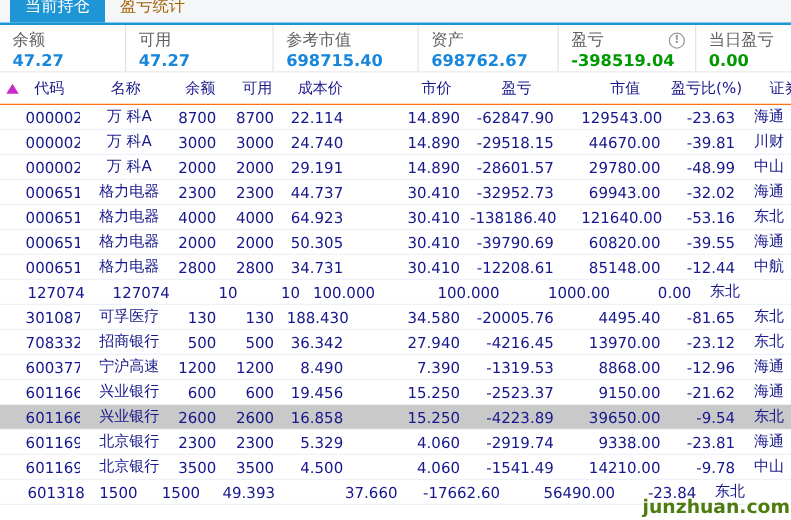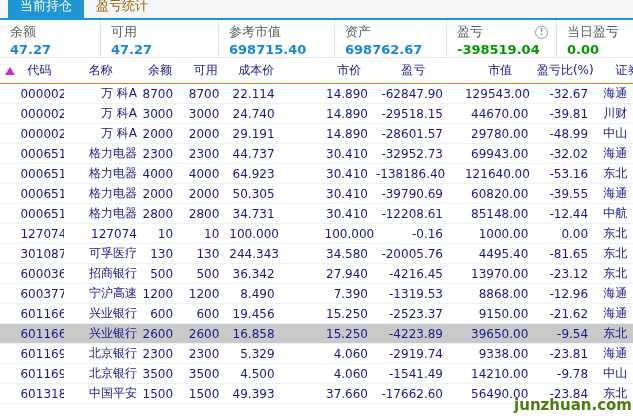--- a/index.html
+++ b/index.html
@@ -30,21 +30,21 @@
   .thead { display:flex; height:26px; align-items:center; border-bottom:1px solid #f97316; }
   .trow { display:flex; height:20px; align-items:center; border-bottom:1px solid #edf2f8;
     background:#fff; }
   .trow.selected { background:#c9c9c9; }
   .cell { white-space:nowrap; overflow:hidden; }
   .c-marker { width:16px; height:100%; display:flex; align-items:center; }
   .tri-up { width:0; height:0; margin-left:5px;
     border-left:5px solid transparent; border-right:5px solid transparent;
     border-bottom:8px solid #cc29cc; }
   .c0{width:54px; text-align:left; padding-left:6px;}
-  .c1{width:80px; text-align:right; padding-left:6px;}
+  .c1{width:80px; text-align:center; padding-left:6px;}
   .c2{width:50px; text-align:right; padding-right:10px;}
   .c3{width:50px; text-align:right; padding-right:10px;}
   .c4{width:60px; text-align:right; padding-right:10px;}
   .c5{width:56px; text-align:right; padding-right:8px;margin-left:40px;}
   .c6{width:84px; text-align:right; padding-right:10px;}
   .c7{width:80px; text-align:right; padding-right:10px;margin-left:12px;}
   .c8{width:62px; text-align:right; padding-right:7px;}
   .c9{width:41px; text-align:left; padding-left:8px;}
   .thead .cell { text-align:center; padding:0; }
   .thead .c0{padding-left:0;} .thead .c1{padding-left:0;}
@@ -125,21 +125,21 @@
         <div class="trow">
           <div class="cell c-marker"></div>
           <div class="cell c0">000002</div>
           <div class="cell c1">万 科A</div>
           <div class="cell c2">8700</div>
           <div class="cell c3">8700</div>
           <div class="cell c4">22.114</div>
           <div class="cell c5">14.890</div>
           <div class="cell c6">-62847.90</div>
           <div class="cell c7">129543.00</div>
-          <div class="cell c8">-32.67</div>
+          <div class="cell c8">-23.63</div>
           <div class="cell c9">海通</div>
         </div>
         <div class="trow">
           <div class="cell c-marker"></div>
           <div class="cell c0">000002</div>
           <div class="cell c1">万 科A</div>
           <div class="cell c2">3000</div>
           <div class="cell c3">3000</div>
           <div class="cell c4">24.740</div>
           <div class="cell c5">14.890</div>
@@ -214,41 +214,40 @@
           <div class="cell c9">中航</div>
         </div>
         <div class="trow">
           <div class="cell c-marker"></div>
           <div class="cell c0">127074</div>
           <div class="cell c1">127074</div>
           <div class="cell c2">10</div>
           <div class="cell c3">10</div>
           <div class="cell c4">100.000</div>
           <div class="cell c5">100.000</div>
-          <div class="cell c6">-0.16</div>
           <div class="cell c7">1000.00</div>
           <div class="cell c8">0.00</div>
           <div class="cell c9">东北</div>
         </div>
         <div class="trow">
           <div class="cell c-marker"></div>
           <div class="cell c0">301087</div>
           <div class="cell c1">可孚医疗</div>
           <div class="cell c2">130</div>
           <div class="cell c3">130</div>
-          <div class="cell c4">244.343</div>
+          <div class="cell c4">188.430</div>
           <div class="cell c5">34.580</div>
           <div class="cell c6">-20005.76</div>
           <div class="cell c7">4495.40</div>
           <div class="cell c8">-81.65</div>
           <div class="cell c9">东北</div>
         </div>
         <div class="trow">
           <div class="cell c-marker"></div>
-          <div class="cell c0">600036</div>
+          <div class="cell c0">708332</div>
           <div class="cell c1">招商银行</div>
           <div class="cell c2">500</div>
           <div class="cell c3">500</div>
           <div class="cell c4">36.342</div>
           <div class="cell c5">27.940</div>
           <div class="cell c6">-4216.45</div>
           <div class="cell c7">13970.00</div>
           <div class="cell c8">-23.12</div>
           <div class="cell c9">东北</div>
         </div>
@@ -313,21 +312,20 @@
           <div class="cell c4">4.500</div>
           <div class="cell c5">4.060</div>
           <div class="cell c6">-1541.49</div>
           <div class="cell c7">14210.00</div>
           <div class="cell c8">-9.78</div>
           <div class="cell c9">中山</div>
         </div>
         <div class="trow">
           <div class="cell c-marker"></div>
           <div class="cell c0">601318</div>
-          <div class="cell c1">中国平安</div>
           <div class="cell c2">1500</div>
           <div class="cell c3">1500</div>
           <div class="cell c4">49.393</div>
           <div class="cell c5">37.660</div>
           <div class="cell c6">-17662.60</div>
           <div class="cell c7">56490.00</div>
           <div class="cell c8">-23.84</div>
           <div class="cell c9">东北</div>
         </div>
       </div>

